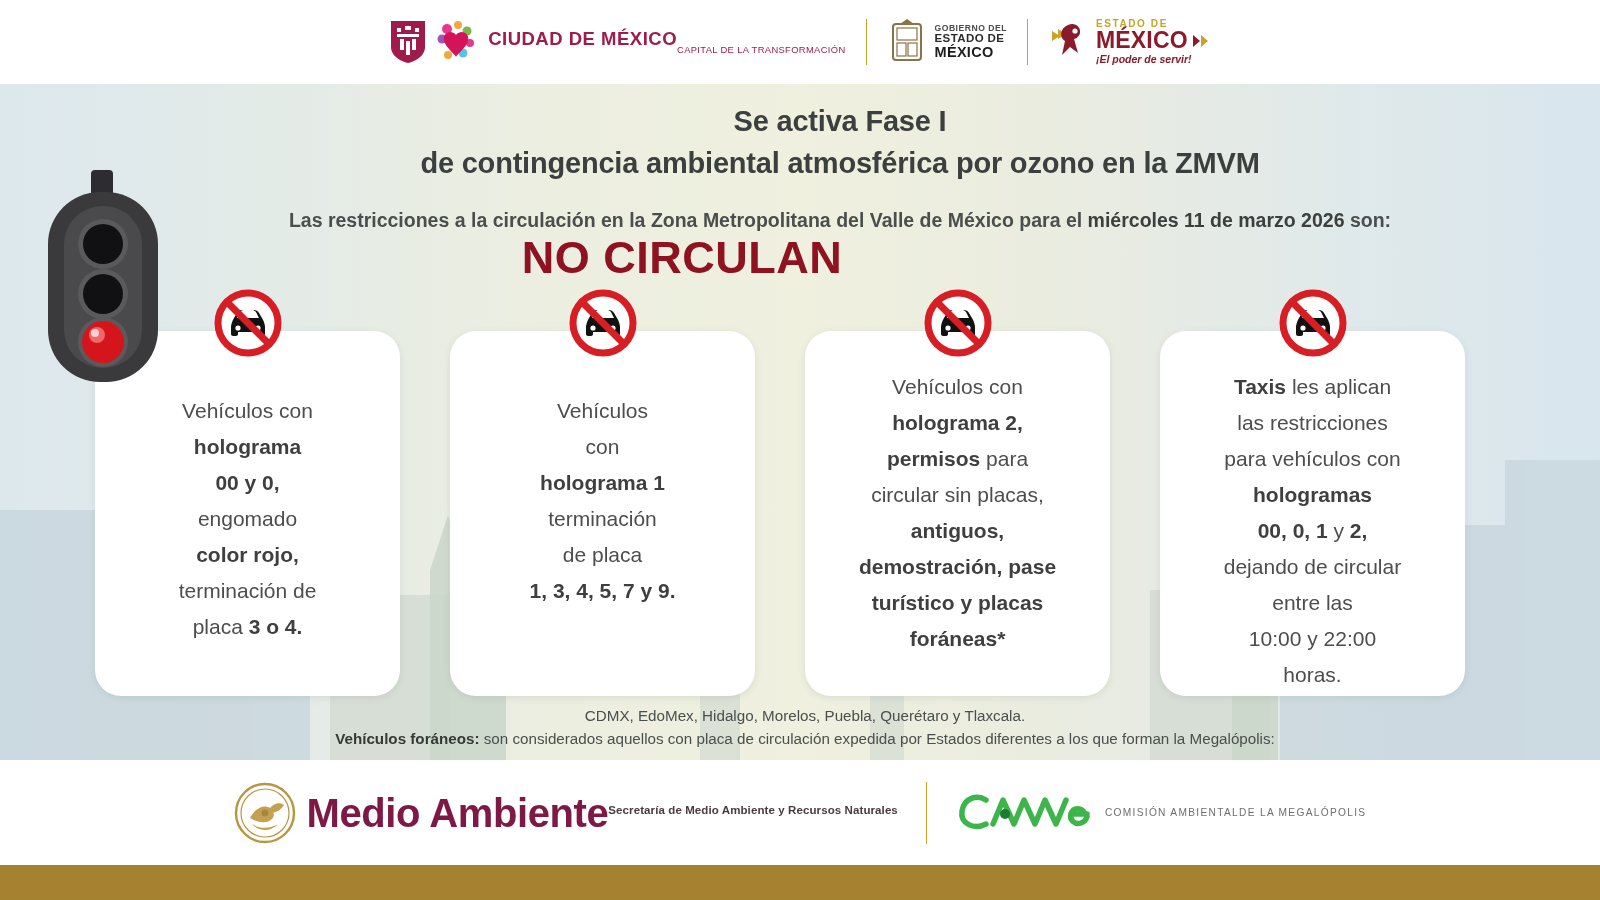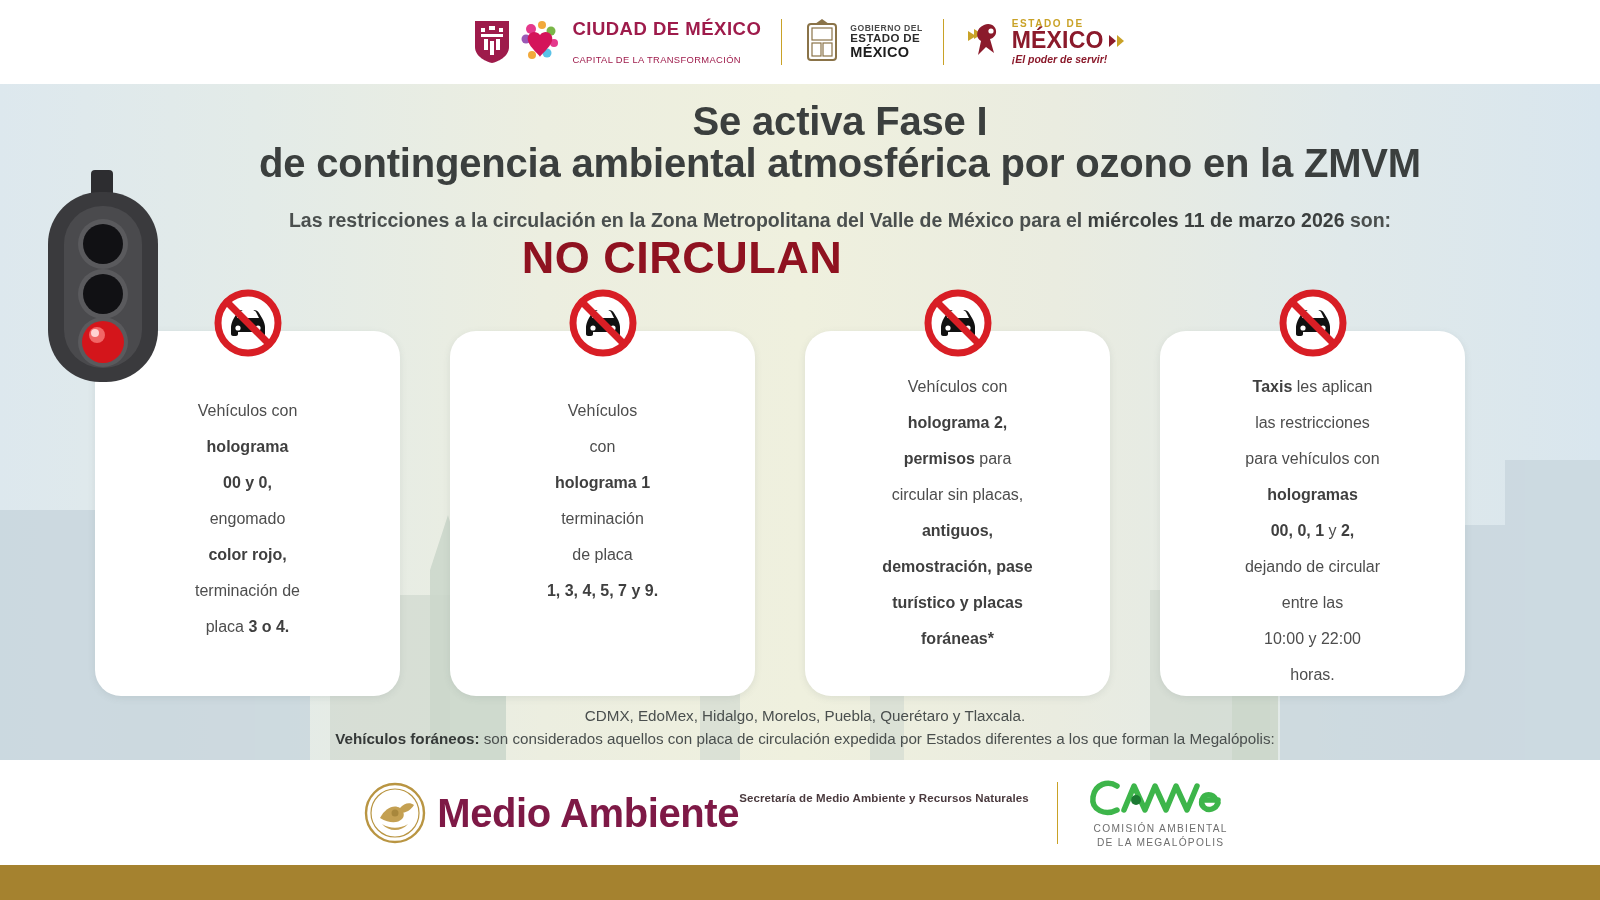--- a/index.html
+++ b/index.html
@@ -20,21 +20,21 @@
     width: 1600px; height: 84px;
     background: #ffffff;
     display: flex; align-items: center; justify-content: center;
     gap: 0px;
     z-index: 40;
   }
   .logo-group { display: flex; align-items: center; }
 
   .cdmx-shield { width: 38px; height: 46px; margin-right: 6px; }
   .cdmx-flower { width: 46px; height: 50px; margin-right: 9px; }
-  .cdmx-words { display: flex; flex-direction: column; justify-content: center; }
+  .cdmx-words { display: flex; flex-direction: row; justify-content: center; }
   .cdmx-t1 {
     color: #9E1B4B; font-weight: bold; font-size: 18.5px;
     letter-spacing: 0.5px; line-height: 20px;
   }
   .cdmx-t2 {
     color: #9E1B4B; font-size: 9.4px; letter-spacing: 0.35px;
     line-height: 12px; margin-top: 15px;
   }
 
   .divider-v {
@@ -73,21 +73,21 @@
   .skyline { position: absolute; left: 0; bottom: 0; width: 1600px; height: 420px; }
 
   
   .trafficlight { position: absolute; left: 28px; top: 86px; width: 150px; height: 230px; z-index: 25; }
 
   
   .headline {
     position: absolute; left: 190px; top: 16px; width: 1300px;
     text-align: center;
     color: #3b3f3e;
-    font-size: 40px; font-weight: bold; line-height: 42px;
+    font-size: 29px; font-weight: bold; line-height: 42px;
     letter-spacing: -0.2px;
     z-index: 20;
   }
   .subline {
     position: absolute; left: 170px; top: 123px; width: 1340px;
     text-align: center; color: #4a4f4e;
     font-size: 19.5px; line-height: 26px;
     z-index: 20;
     font-weight: bold;
   }
@@ -120,21 +120,21 @@
     box-shadow: 0 2px 7px rgba(90,110,110,0.13);
   }
   .card-icon {
     position: absolute; left: 50%; top: -45px;
     transform: translateX(-50%);
     width: 74px; height: 74px;
   }
   .card-text {
     position: absolute; left: 16px; right: 16px;
     color: #4d4d4d;
-    font-size: 16px; line-height: 36px;
+    font-size: 21px; line-height: 36px;
     text-align: center;
   }
   .card-text b { color: #3f3f3f; font-weight: bold; }
   .c1 .card-text { top: 62px; }
   .c2 .card-text { top: 62px; }
   .c3 .card-text { top: 38px; }
   .c4 .card-text { top: 38px; }
 
   
   .footnote {
@@ -149,23 +149,23 @@
   .footer {
     position: absolute; left: 0; top: 760px;
     width: 1600px; height: 105px;
     background: #ffffff;
     display: flex; align-items: center; justify-content: center;
     z-index: 30;
   }
   .sem-seal { width: 62px; height: 66px; margin-right: 11px; }
   .sem-words { display: flex; }
   .sem-t1 { font-size: 40px; color: #7E1946; font-weight: bold; line-height: 44px; letter-spacing: -0.4px; }
-  .sem-t2 { font-size: 11.5px; color: #4a3a3e; font-weight: bold; letter-spacing: 0.1px; margin-top: 1px; }
+  .sem-t2 { font-size: 11.5px; color: #4a3a3e; font-weight: bold; letter-spacing: 0.1px; margin-top: 13px; }
   .footer-div { width: 1px; height: 62px; background: #C9A227; margin: 0 28px; }
-  .came-wrap { display: flex; flex-direction: column; align-items: center; }
+  .came-wrap { display: flex; flex-direction: row; align-items: center; }
   .came-mark { width: 150px; height: 46px; }
   .came-t1 { font-size: 10.2px; color: #6e6e6e; letter-spacing: 1.3px; line-height: 14px; }
   .came-t2 { font-size: 10.2px; color: #6e6e6e; letter-spacing: 1.3px; line-height: 14px; }
 
   .goldbar {
     position: absolute; left: 0; top: 865px;
     width: 1600px; height: 35px;
     background: #A5822F;
     z-index: 30;
   }

